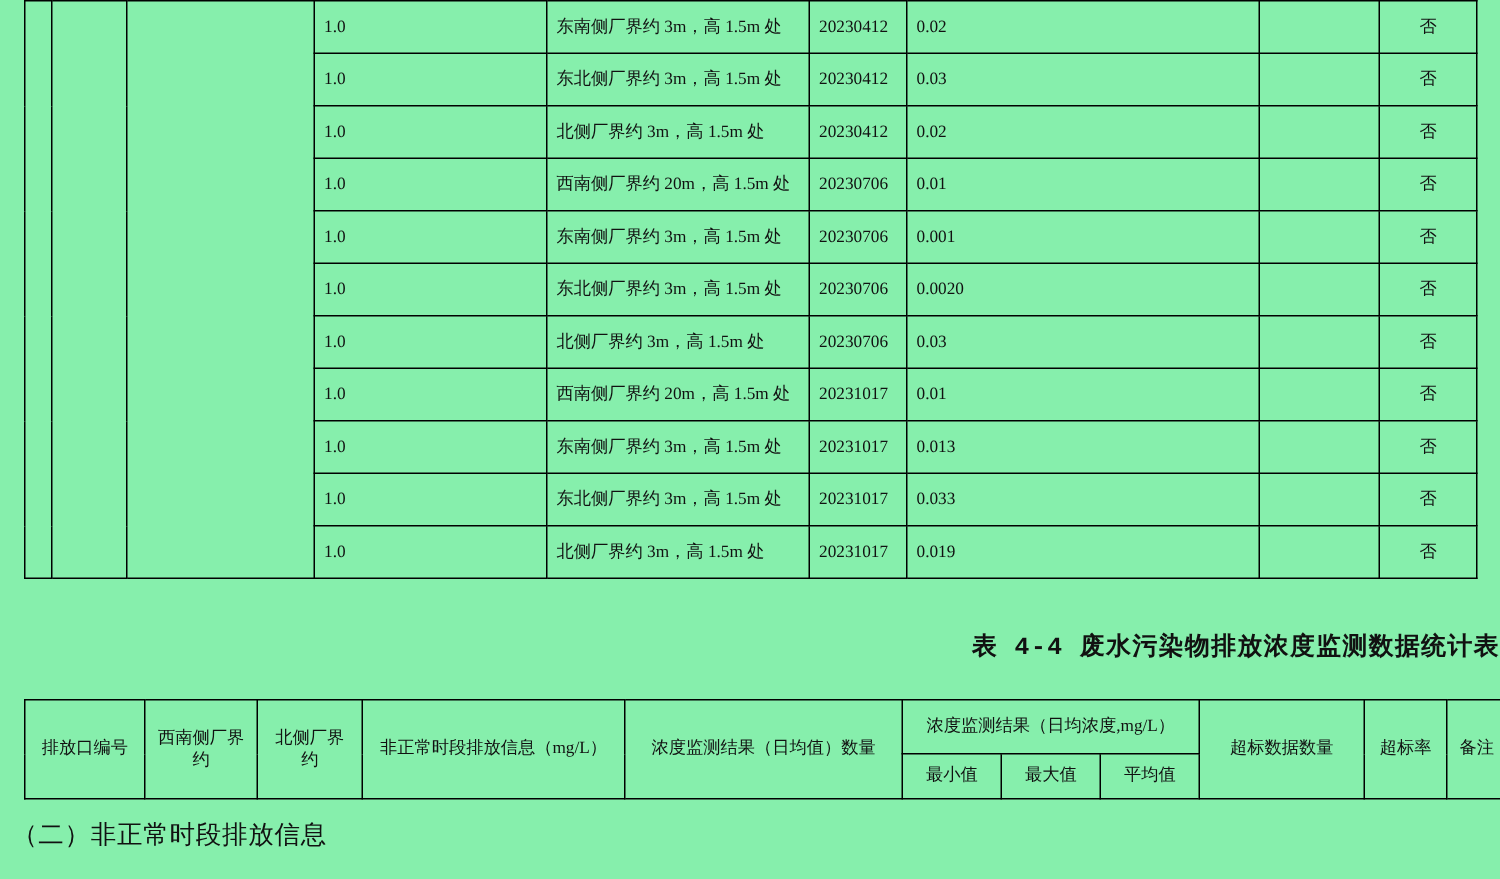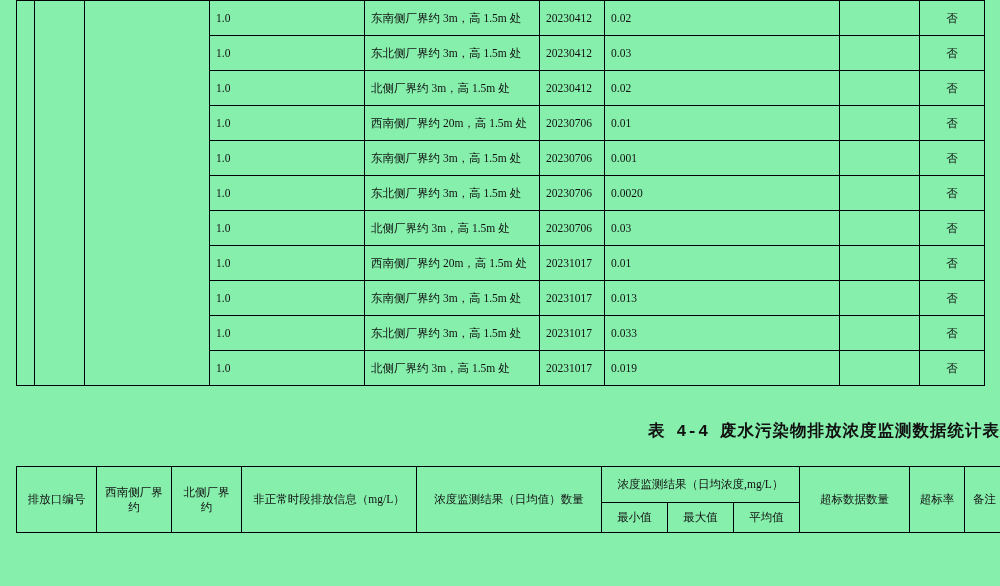--- a/index.html
+++ b/index.html
@@ -242,14 +242,15 @@
         </tr>
         <tr class="bt-h2">
           <td>最小值</td>
           <td>最大值</td>
           <td>平均值</td>
         </tr>
       </tbody>
     </table>
   </div>
 
+  <div class="section-heading">（二）非正常时段排放信息</div>
 
 </div>
 
 </body></html>

